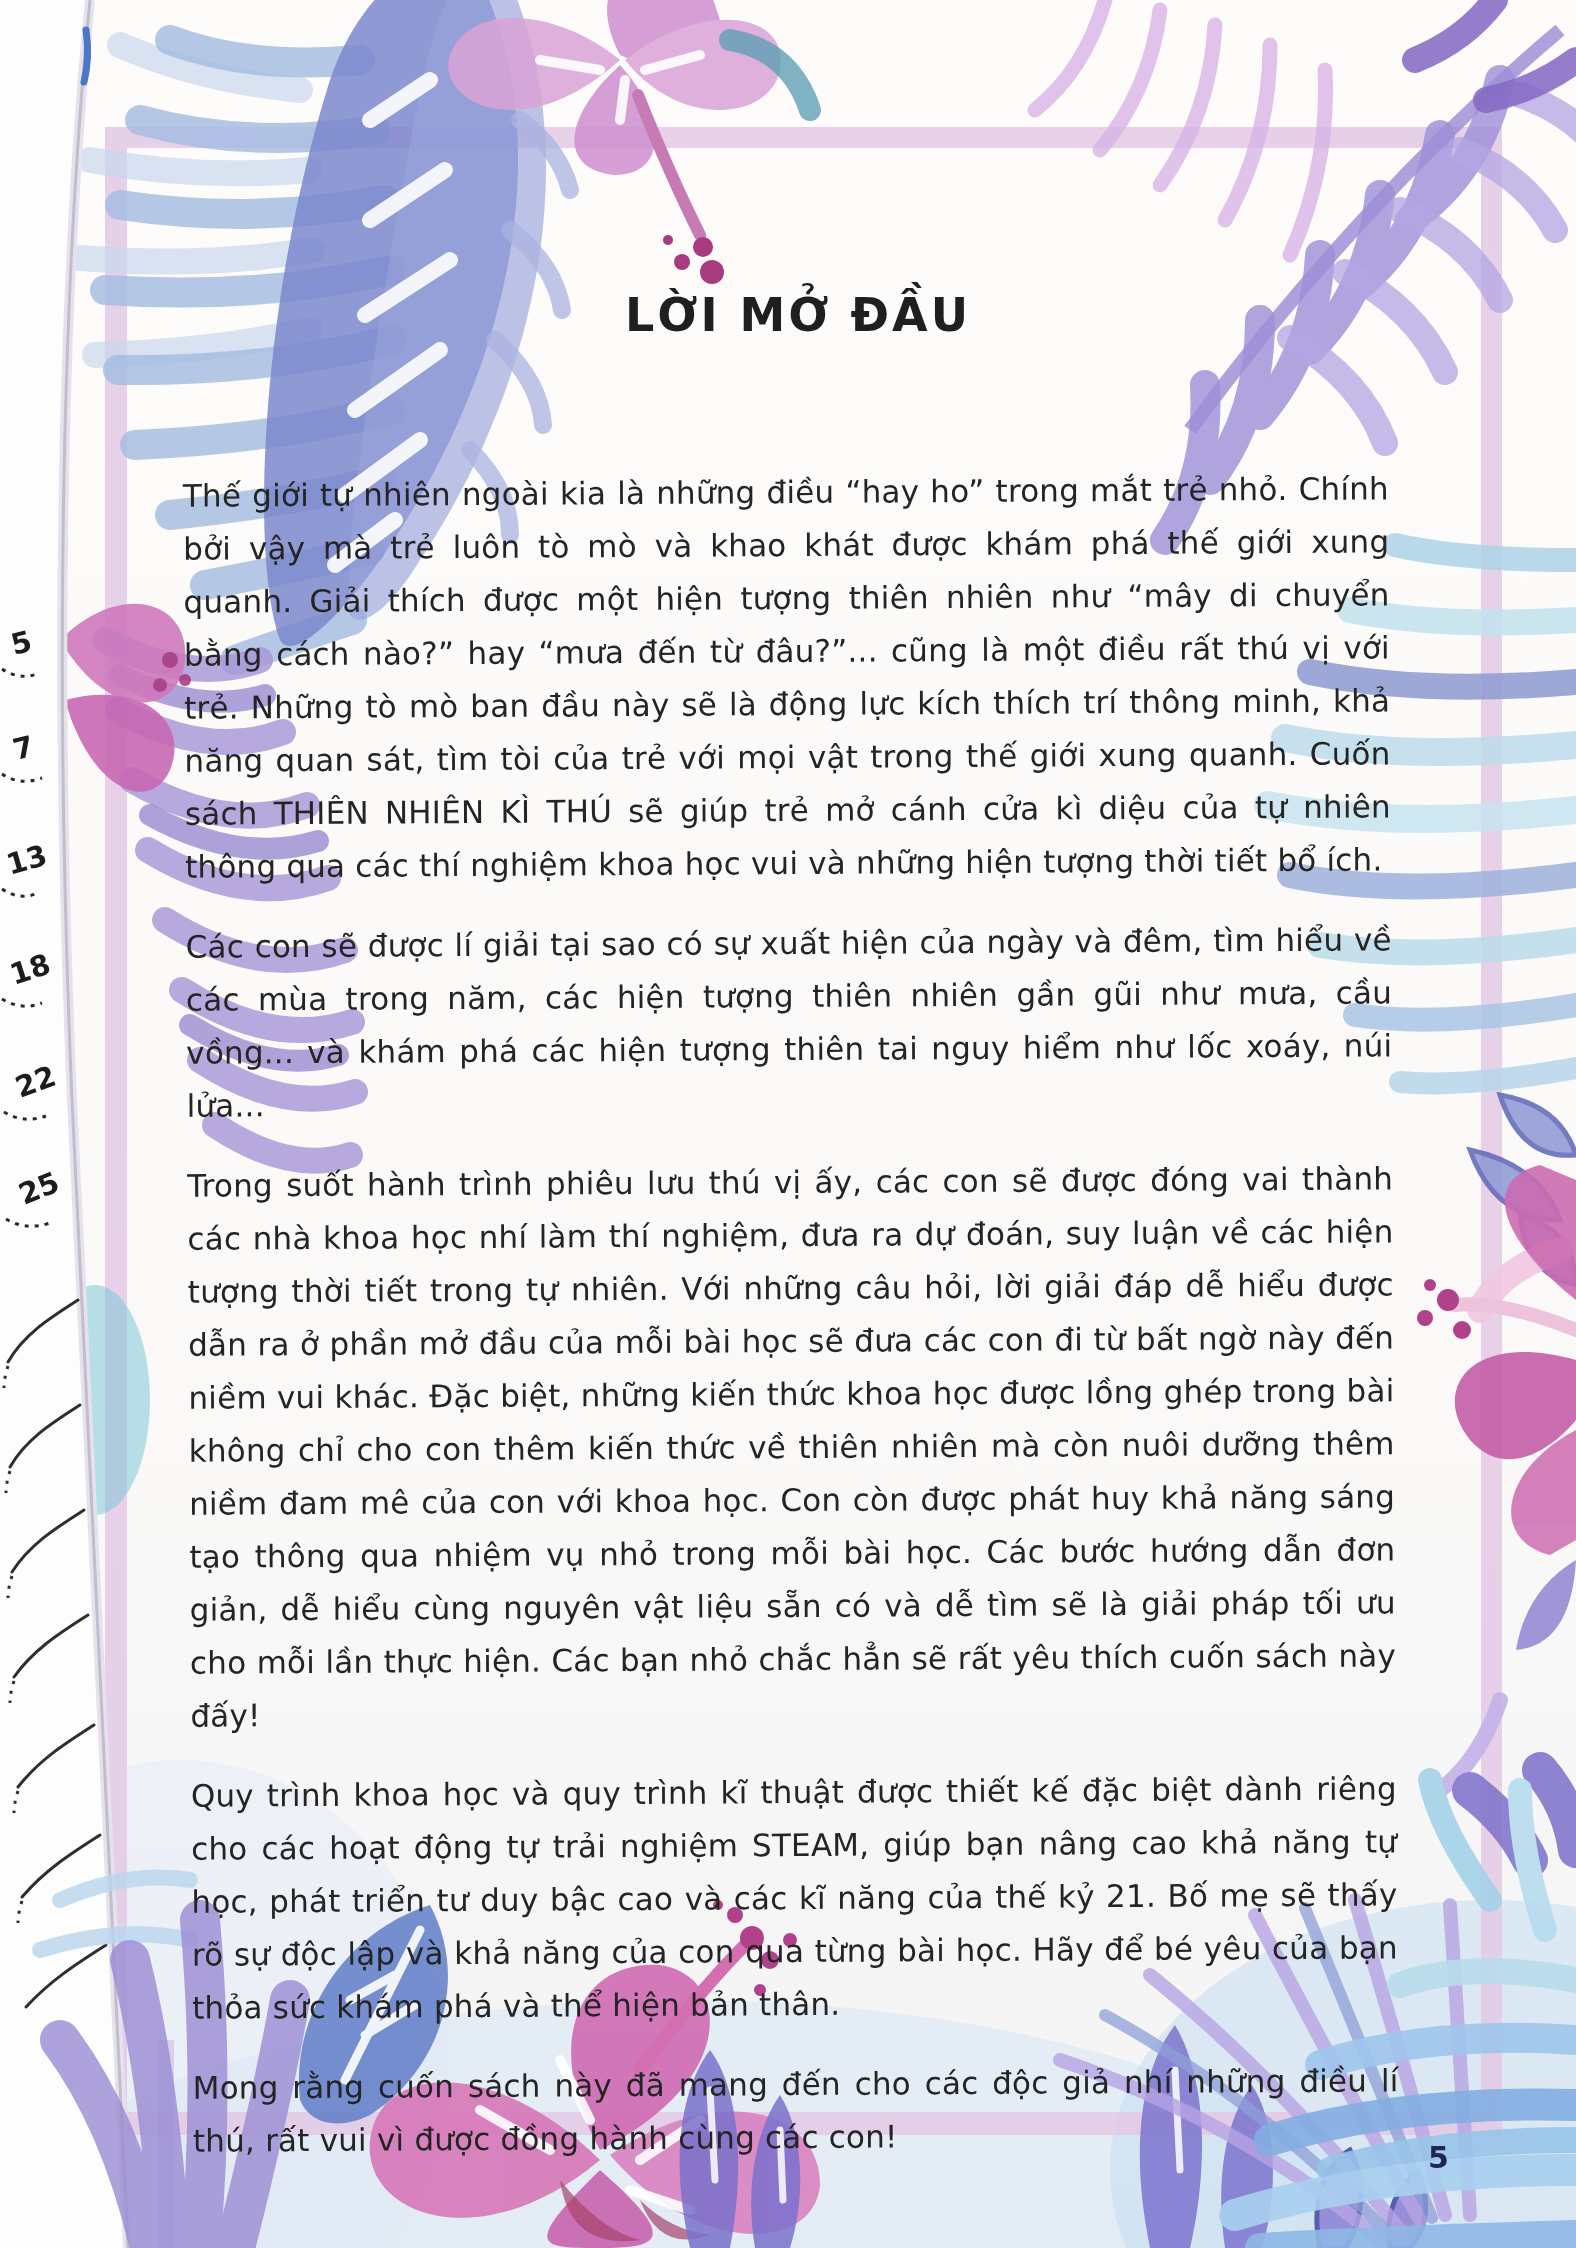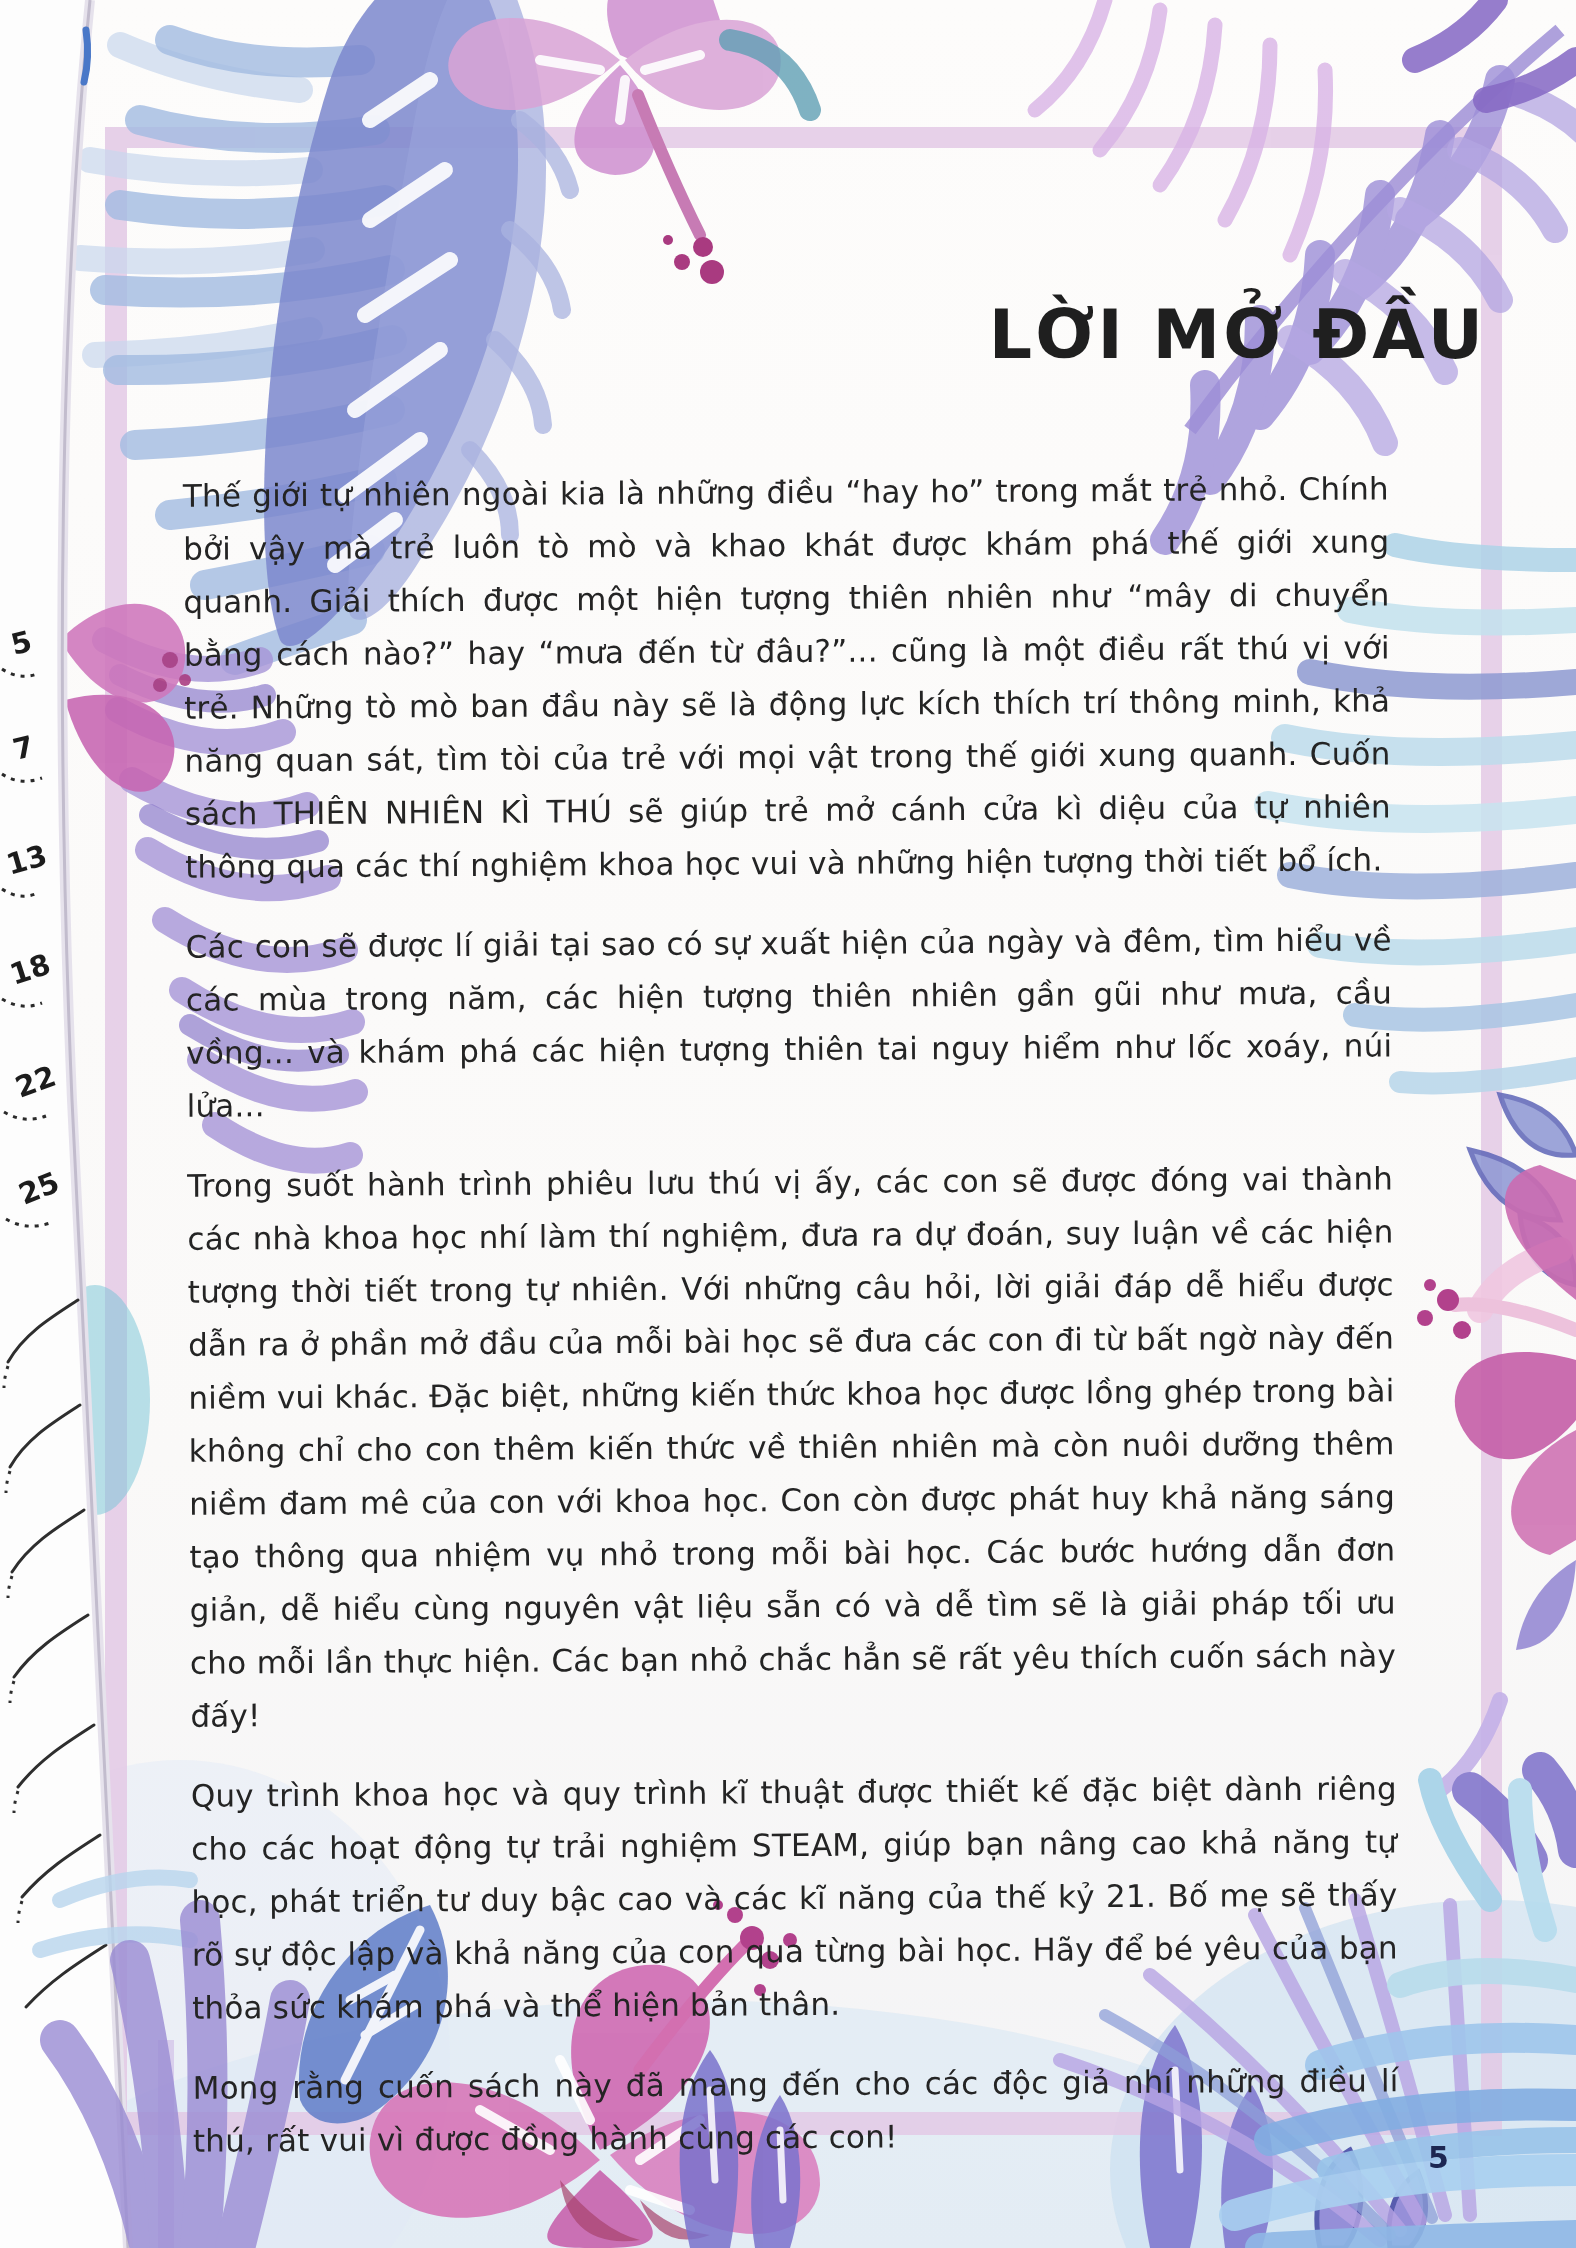--- a/index.html
+++ b/index.html
@@ -5,22 +5,22 @@
   * { margin:0; padding:0; box-sizing:border-box; }
   html,body { background:#e9e6e4; }
   body { width:1576px; height:2248px; font-family:"DejaVu Sans",sans-serif; }
   .page {
     position:relative; width:1576px; height:2248px; overflow:hidden;
     background:linear-gradient(180deg,#fdfcfb 0%, #faf9f8 65%, #f3f3f5 100%);
   }
   svg.deco { position:absolute; left:0; top:0; z-index:1; }
   .content { position:absolute; inset:0; z-index:2; }
   .title {
-    position:absolute; top:295px; left:110px; right:90px; text-align:right;
-    font-size:68px; font-weight:bold; letter-spacing:3px; color:#1f1f1f;
+    position:absolute; top:288px; left:110px; right:90px; text-align:center;
+    font-size:46px; font-weight:bold; letter-spacing:3px; color:#1f1f1f;
   }
   .text-block {
     position:absolute; top:466px; left:188px; width:1206px;
     transform:rotate(-0.35deg); color:#242424;
   }
   .text-block p {
     font-size:31px; line-height:53px; text-align:justify;
     margin-bottom:27px; letter-spacing:0.2px;
   }
   .pagenum {

